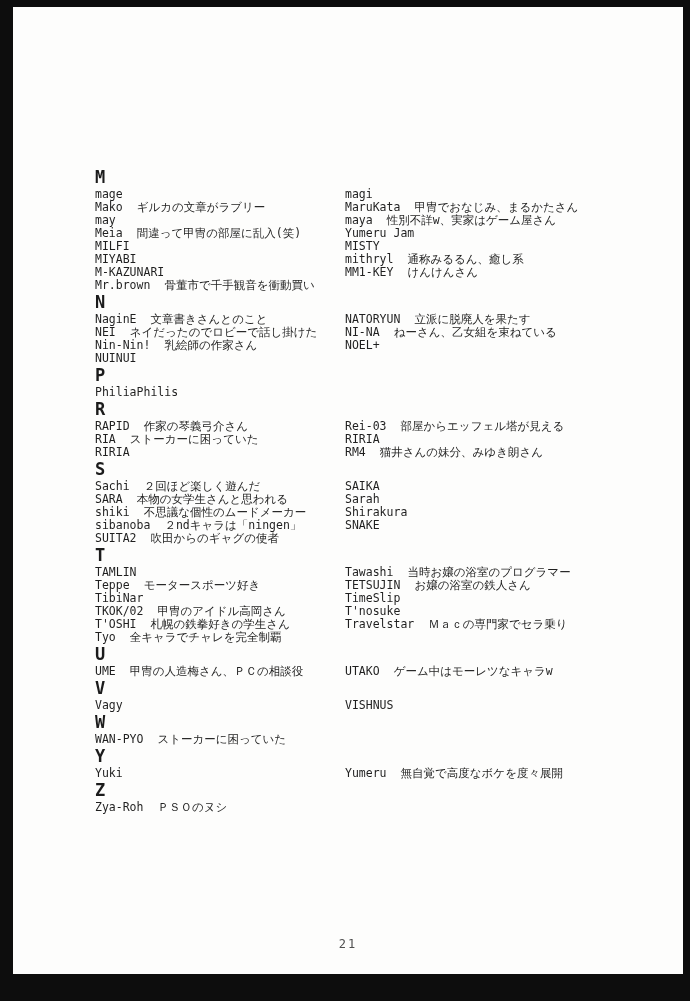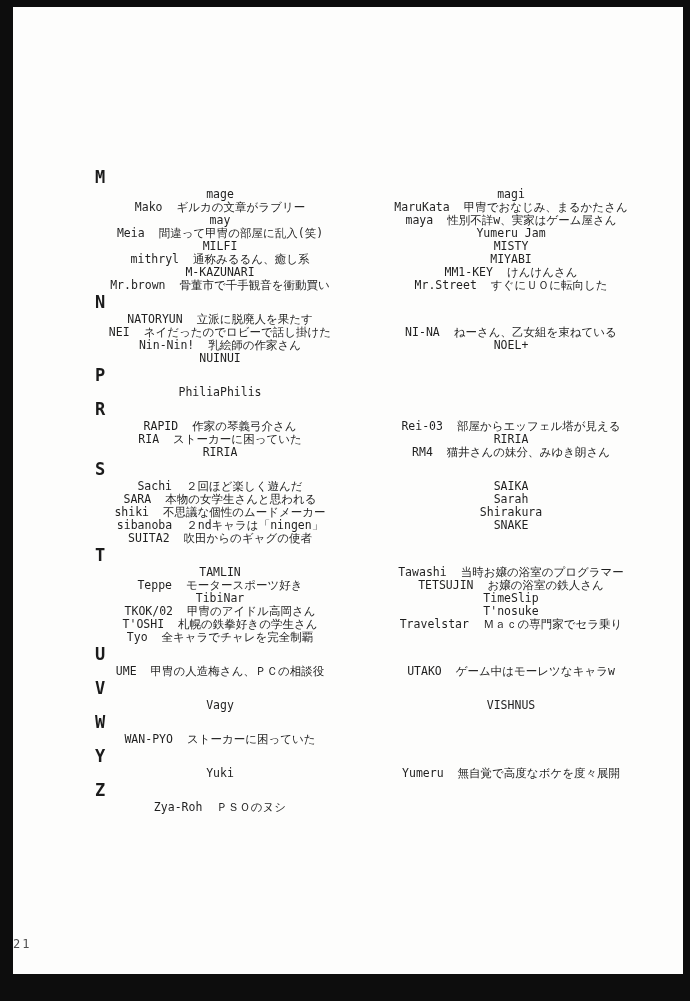--- a/index.html
+++ b/index.html
@@ -17,31 +17,30 @@
   }
   .section-letter{
     height:21px;
     font-family:"DejaVu Sans Mono",monospace;
     font-weight:bold;font-size:17px;line-height:20px;
     color:#1b1b1b;
   }
   .row{
     display:grid;grid-template-columns:250px 1fr;
     height:13px;
-    text-align:center;
   }
   .cell{
     font-size:11.5px;line-height:13px;
     color:#1f1f1f;white-space:nowrap;overflow:visible;
   }
   .nm{letter-spacing:0;}
   .ds{margin-left:14px;}
   .page-number{
     position:absolute;left:0;right:0;top:930px;
-    text-align:left;
+    text-align:center;
     font-size:12px;color:#4f4f4f;letter-spacing:2px;
   }
 </style>
 </head>
 <body>
 
 <div class="page">
   <div class="content" id="name-list">
       <div class="section">
         <div class="section-letter">M</div>
@@ -59,35 +58,35 @@
         </div>
         <div class="row">
           <div class="cell left"><span class="nm">Meia</span><span class="ds">間違って甲冑の部屋に乱入(笑)</span></div>
           <div class="cell right"><span class="nm">Yumeru Jam</span></div>
         </div>
         <div class="row">
           <div class="cell left"><span class="nm">MILFI</span></div>
           <div class="cell right"><span class="nm">MISTY</span></div>
         </div>
         <div class="row">
+          <div class="cell right"><span class="nm">MIYABI</span></div>
           <div class="cell left"><span class="nm">mithryl</span><span class="ds">通称みるるん、癒し系</span></div>
-          <div class="cell right"><span class="nm">MIYABI</span></div>
         </div>
         <div class="row">
           <div class="cell left"><span class="nm">M-KAZUNARI</span></div>
           <div class="cell right"><span class="nm">MM1-KEY</span><span class="ds">けんけんさん</span></div>
         </div>
         <div class="row">
           <div class="cell left"><span class="nm">Mr.brown</span><span class="ds">骨董市で千手観音を衝動買い</span></div>
-          <div class="cell right"><span class="nm">Mr.Street</span><span class="ds">すぐにＵＯに転向した</span></div>
         </div>
       </div>
       <div class="section">
         <div class="section-letter">N</div>
         <div class="row">
+          <div class="cell left"><span class="nm">NaginE</span><span class="ds">文章書きさんとのこと</span></div>
           <div class="cell right"><span class="nm">NATORYUN</span><span class="ds">立派に脱廃人を果たす</span></div>
         </div>
         <div class="row">
           <div class="cell left"><span class="nm">NEI</span><span class="ds">ネイだったのでロビーで話し掛けた</span></div>
           <div class="cell right"><span class="nm">NI-NA</span><span class="ds">ねーさん、乙女組を束ねている</span></div>
         </div>
         <div class="row">
           <div class="cell left"><span class="nm">Nin-Nin!</span><span class="ds">乳絵師の作家さん</span></div>
           <div class="cell right"><span class="nm">NOEL+</span></div>
         </div>

